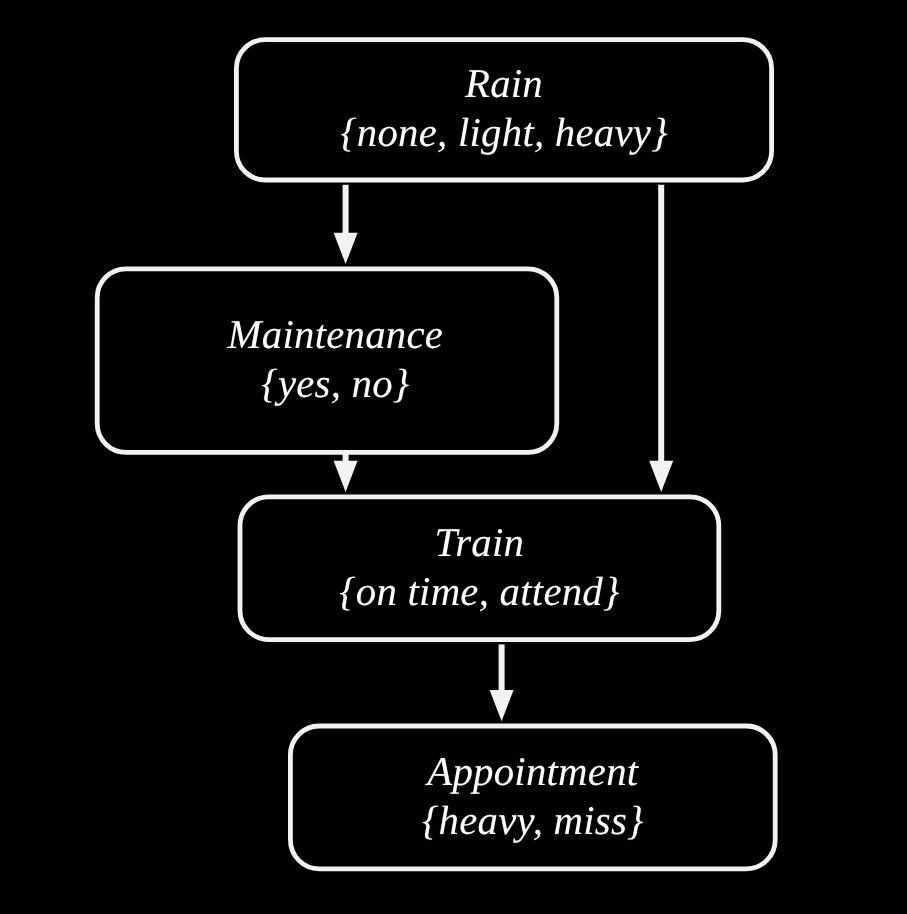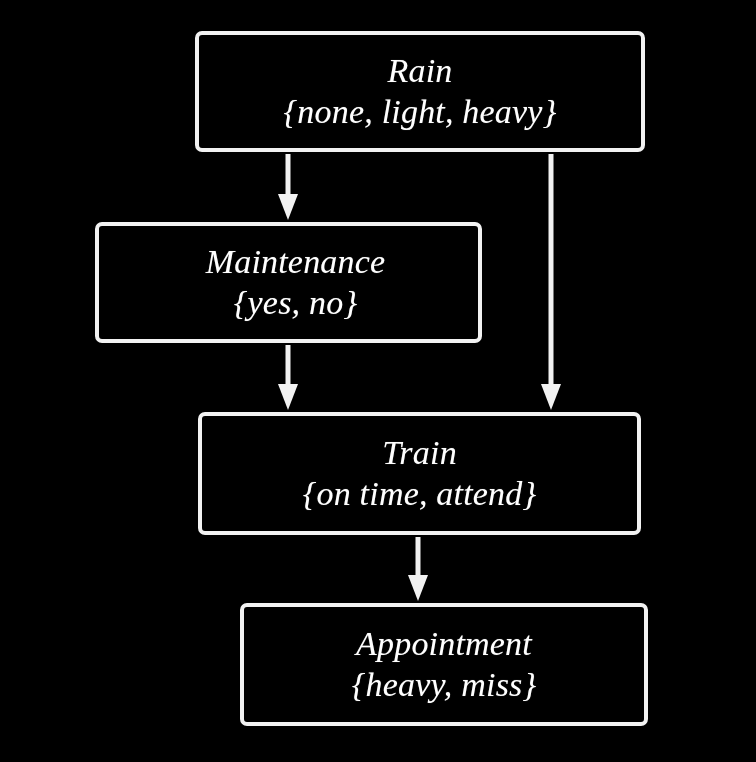--- a/index.html
+++ b/index.html
@@ -13,21 +13,21 @@
     width: 756px;
     height: 762px;
     background: #000000;
     overflow: hidden;
     font-family: "Liberation Serif", "DejaVu Serif", serif;
   }
   .node {
     position: absolute;
     box-sizing: border-box;
     border: 4px solid #f2f2f2;
-    border-radius: 7px;
+    border-radius: 26px;
     background: #000000;
     display: flex;
     flex-direction: column;
     align-items: center;
     justify-content: center;
     text-align: center;
     color: #ffffff;
     font-style: italic;
     line-height: 1.14;
     letter-spacing: 0.2px;
@@ -39,22 +39,22 @@
   }
   .node .states {
     font-size: 34px;
     white-space: nowrap;
     margin-top: 2px;
     font-style: italic;
   }
 
   
   #node-rain        { left: 195px; top: 31px;  width: 450px; height: 121px; }
-  #node-maintenance { left: 95px;  top: 222px; width: 387px; height: 121px; padding-left: 14px; }
-  #node-train       { left: 198px; top: 412px; width: 443px; height: 123px; }
+  #node-maintenance { left: 79px;  top: 222px; width: 387px; height: 157px; padding-left: 14px; }
+  #node-train       { left: 198px; top: 412px; width: 403px; height: 123px; }
   #node-appointment { left: 240px; top: 603px; width: 408px; height: 123px; }
 
   
   .edge {
     position: absolute;
     overflow: visible;
   }
   .edge svg { display: block; overflow: visible; }
 </style>
 </head>

